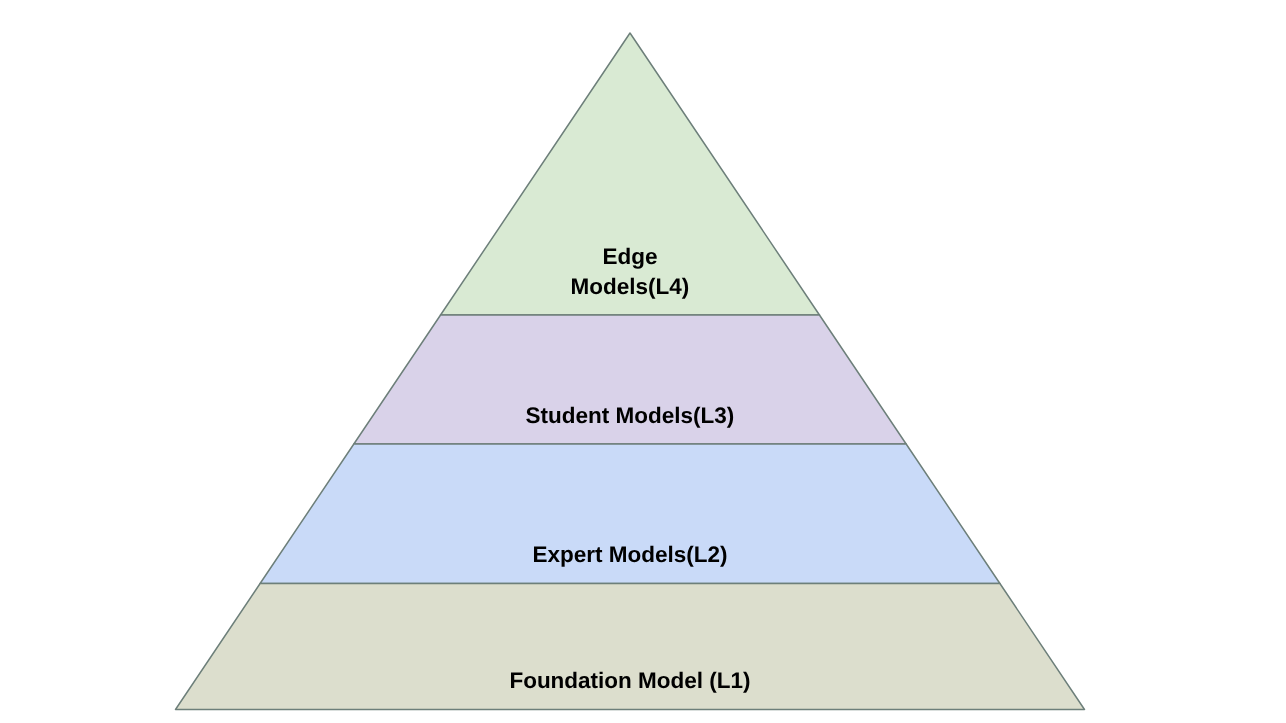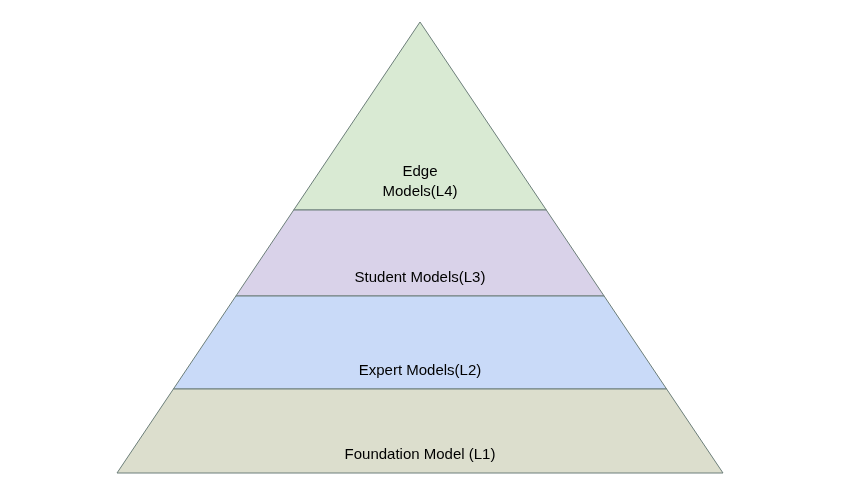--- a/index.html
+++ b/index.html
@@ -9,20 +9,21 @@
     width: 857px;
     height: 482px;
     overflow: hidden;
     font-family: "Liberation Sans", sans-serif;
   }
   .canvas-wrap {
     position: relative;
     width: 857px;
     height: 482px;
     background: #ffffff;
+    font-weight: bold;
   }
   svg.pyramid {
     display: block;
     width: 857px;
     height: 482px;
   }
   .layer-label {
     font-family: "Liberation Sans", sans-serif;
     font-size: 15px;
     fill: #000000;

